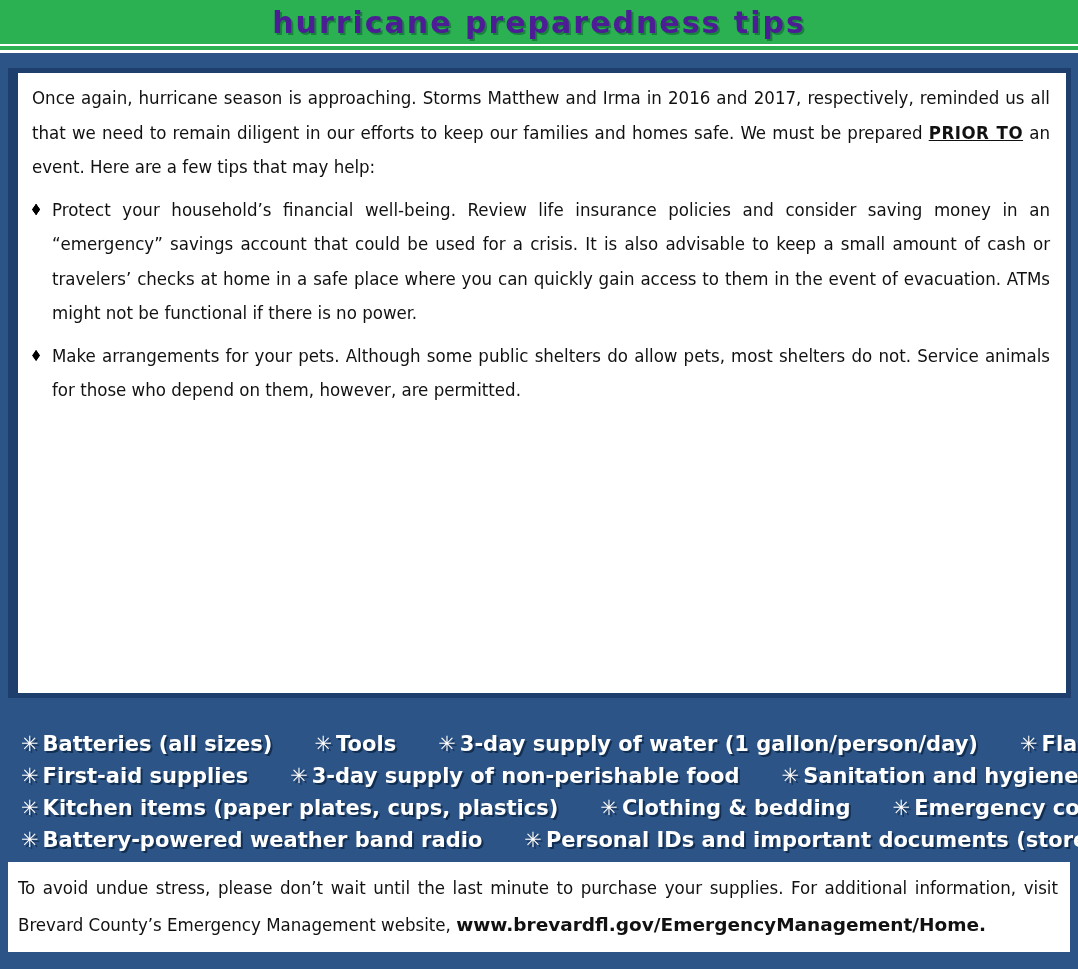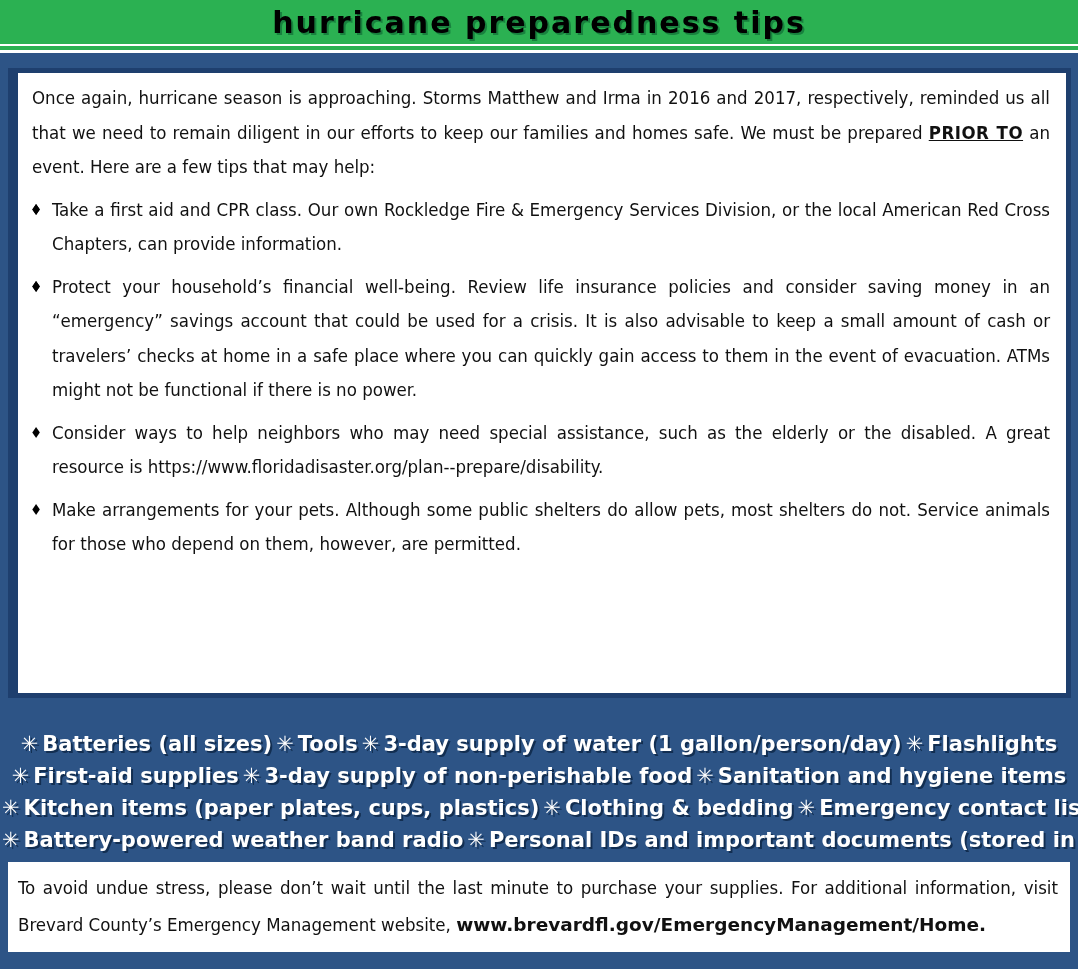--- a/index.html
+++ b/index.html
@@ -12,21 +12,21 @@
     overflow:hidden;
   }
   
   .green-bar{
     position:relative;height:50px;width:100%;
     background:var(--green,#2bb152);
   }
   .green-bar h1{
     margin:0;text-align:center;
     font-size:30px;line-height:46px;font-weight:bold;
-    color:#000000;letter-spacing:2px;
+    color:#4c1d95;letter-spacing:2px;
     text-shadow:2px 2px 0 rgba(10,90,45,.55);
     font-family:"DejaVu Sans",sans-serif;font-stretch:normal;
   }
   .header-rule{
     position:absolute;left:0;right:0;bottom:4px;height:2px;background:#fff;
   }
   .white-gap{height:3px;background:#fff;}
   
   .main-box{
     box-sizing:border-box;
@@ -65,21 +65,21 @@
     padding-top:30px;
     text-align:center;
     color:#fff;
   }
   .supply-line{
     font-size:21px;font-weight:bold;line-height:32px;
     font-stretch:normal;
     text-shadow:2px 2px 0 rgba(16,42,75,.9);
     white-space:nowrap;
   }
-  .supply-item{margin:0 2px;display:inline-block;}
+  .supply-item{margin:0 21px;display:inline-block;}
   .supply-item .star{margin-right:4px;font-weight:normal;}
   
   .footer-box{
     box-sizing:border-box;
     margin:0 8px;width:1062px;height:90px;
     background:#fff;
     padding:7px 12px 0 10px;
     font-size:18.5px;line-height:37px;text-align:justify;
     overflow:hidden;
   }
@@ -93,24 +93,24 @@
   <header class="green-bar">
     <h1>hurricane preparedness tips</h1>
     <div class="header-rule"></div>
   </header>
   <div class="white-gap"></div>
 
   <section class="main-box">
     <p class="intro"><span>Once again, hurricane season is approaching. Storms Matthew and Irma in 2016 and 2017, respectively, reminded us all that we need to remain diligent in our efforts to keep our families and homes safe. We must be prepared </span><strong class="prior">PRIOR TO</strong><span> an event. Here are a few tips that may help:</span></p>
     <ul class="tips" id="tips">
         <li><span class="tb">♦</span></li>
-        <li><span class="tb">♦</span><span>Take a first aid and CPR class. Our own Rockledge Fire &amp; Emergency Services Division, or the local American Red Cross Chapters, can provide information.</span></li>
+        <li><span class="tb">♦</span></li>
         <li><span class="tb">♦</span></li>
         <li><span class="tb">♦</span><span>Protect your household’s financial well-being. Review life insurance policies and consider saving money in an “emergency” savings account that could be used for a crisis. It is also advisable to keep a small amount of cash or travelers’ checks at home in a safe place where you can quickly gain access to them in the event of evacuation. ATMs might not be functional if there is no power.</span></li>
-        <li><span class="tb">♦</span><span>Consider ways to help neighbors who may need special assistance, such as the elderly or the disabled. A great resource is https://www.floridadisaster.org/plan--prepare/disability.</span></li>
+        <li><span class="tb">♦</span></li>
         <li><span class="tb">♦</span><span>Make arrangements for your pets. Although some public shelters do allow pets, most shelters do not. Service animals for those who depend on them, however, are permitted.</span></li>
       </ul>
   </section>
 
   <section class="supplies" id="supplies">
       <div class="supply-line"><span class="supply-item"><span class="star">✳</span>Batteries (all sizes)</span><span class="supply-item"><span class="star">✳</span>Tools</span><span class="supply-item"><span class="star">✳</span>3-day supply of water (1 gallon/person/day)</span><span class="supply-item"><span class="star">✳</span>Flashlights</span></div>
       <div class="supply-line"><span class="supply-item"><span class="star">✳</span>First-aid supplies</span><span class="supply-item"><span class="star">✳</span>3-day supply of non-perishable food</span><span class="supply-item"><span class="star">✳</span>Sanitation and hygiene items</span></div>
       <div class="supply-line"><span class="supply-item"><span class="star">✳</span>Kitchen items (paper plates, cups, plastics)</span><span class="supply-item"><span class="star">✳</span>Clothing &amp; bedding</span><span class="supply-item"><span class="star">✳</span>Emergency contact list</span></div>
       <div class="supply-line"><span class="supply-item"><span class="star">✳</span>Battery-powered weather band radio</span><span class="supply-item"><span class="star">✳</span>Personal IDs and important documents (stored in airtight containers)</span></div>
     </section>

